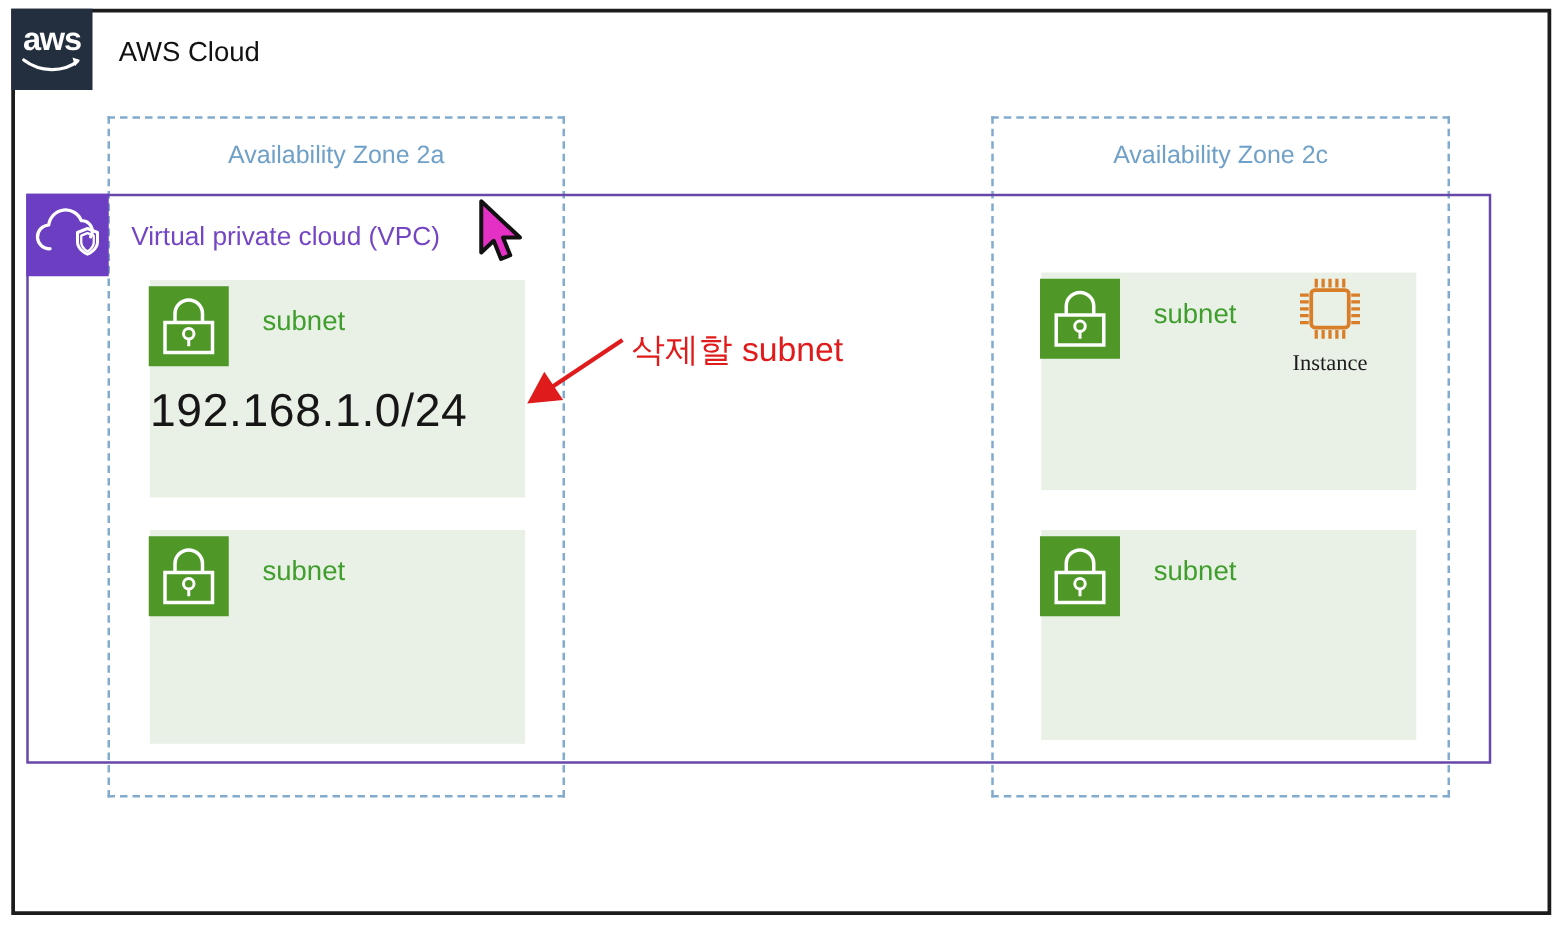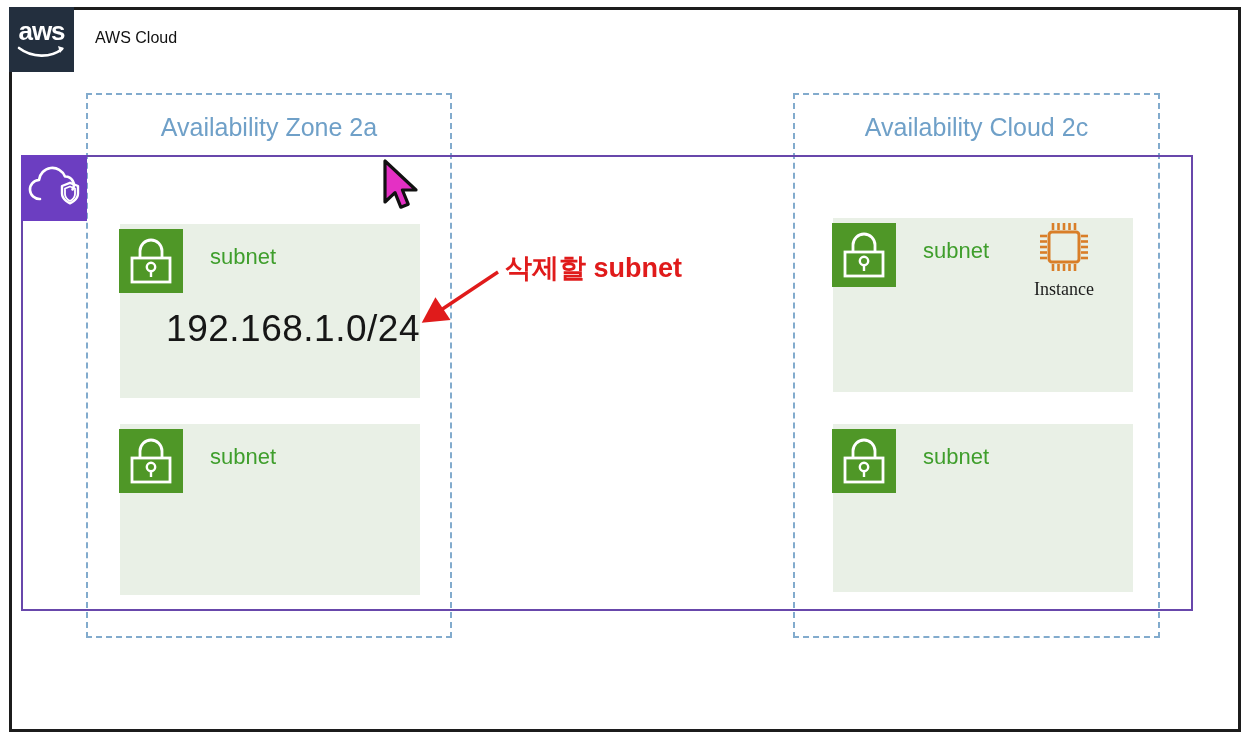--- a/index.html
+++ b/index.html
@@ -6,49 +6,49 @@
   body { width:1250px; height:748px; background:#fff; font-family:"Liberation Sans", sans-serif; overflow:hidden; }
   #canvas { position:relative; width:1031px; height:748px; background:#fff; }
 
   
   .frame { position:absolute; left:9px; top:7px; width:1232px; height:725px; border:3px solid #1c1c1c; background:#fff; }
 
   .aws-logo { position:absolute; left:9px; top:7px; width:65px; height:65px; background:#232f3e; color:#fff; z-index:6; }
   .aws-logo .aws-word { position:absolute; left:0; right:0; top:9px; text-align:center; font-size:26px; font-weight:bold; letter-spacing:-1px; }
   .aws-logo svg { position:absolute; left:6px; top:38px; }
 
-  .header-title { position:absolute; left:95px; top:29px; font-size:16px; color:#111; z-index:6; }
+  .header-title { position:absolute; left:95px; top:29px; font-size:22px; color:#111; z-index:6; }
 
   
   .az { position:absolute; border:2px dashed #82abcd; background:transparent; z-index:2; }
   .az-2a { left:86px; top:93px; width:366px; height:545px; }
   .az-2c { left:793px; top:93px; width:367px; height:545px; }
-  .az-label { position:absolute; left:0; right:0; top:18px; text-align:center; font-size:25px; color:#6fa0c8; }
+  .az-label { position:absolute; left:0; right:0; top:18px; text-align:center; font-size:20px; color:#6fa0c8; }
 
   
   .vpc { position:absolute; left:21px; top:155px; width:1172px; height:456px; border:2px solid #6847ab; background:transparent; z-index:3; }
   .vpc-icon { position:absolute; left:21px; top:155px; width:66px; height:66px; background:#6c3ec1; z-index:4; }
   .vpc-label { position:absolute; left:105px; top:178px; font-size:21px; color:#7446c4; z-index:4; }
 
   
   .subnet-box { position:absolute; background:#e9f0e6; z-index:4; }
   .sn-1 { left:120px; top:224px; width:300px; height:174px; }
   .sn-2 { left:120px; top:424px; width:300px; height:171px; }
   .sn-3 { left:833px; top:218px; width:300px; height:174px; }
   .sn-4 { left:833px; top:424px; width:300px; height:168px; }
   .subnet-icon { position:absolute; left:-1px; top:5px; width:64px; height:64px; background:#4f9727; }
   .subnet-label { position:absolute; left:90px; top:20px; font-size:22px; color:#3f9e2c; }
-  .cidr { position:absolute; left:0; right:0; top:84px; text-align:right; font-size:37px; color:#161616; letter-spacing:0.5px; }
+  .cidr { position:absolute; left:0; right:0; top:84px; text-align:left; font-size:37px; color:#161616; letter-spacing:0.5px; }
 
   
   .instance { position:absolute; right:19px; top:2px; width:100px; text-align:center; }
   .instance-label { font-size:18px; color:#1b1b1b; margin-top:1px;font-family:Liberation Serif, serif; }
 
   
-  .annotation-text { position:absolute; left:505px; top:250px; font-size:27px; font-weight:bold; color:#e01b1b; z-index:7; white-space:nowrap; }
+  .annotation-text { position:absolute; left:505px; top:262px; font-size:27px; font-weight:normal; color:#e01b1b; z-index:7; white-space:nowrap; }
   .annotation-arrow { position:absolute; left:408px; top:258px; z-index:7; }
 
   
   .cursor { position:absolute; left:381px; top:158px; z-index:9; }
 </style>
 </head>
 <body>
 
 <div id="canvas">
 
@@ -62,33 +62,34 @@
     </svg>
   </div>
 
   <div class="header-title">AWS Cloud</div>
 
   <div class="az az-2a">
     <div class="az-label">Availability Zone 2a</div>
   </div>
 
   <div class="az az-2c">
-    <div class="az-label">Availability Cloud 2c</div>
+    <div class="az-label">Availability Zone 2c</div>
   </div>
 
   <div class="vpc"></div>
 
   <div class="vpc-icon">
     <svg width="66" height="66" viewBox="0 0 66 66">
       <path d="M19,44 a9.5,9.5 0 0 1 -1,-19 a13.5,13.5 0 0 1 26,-3.5 a8.5,8.5 0 0 1 7.5,13" fill="none" stroke="#fff" stroke-width="2.6" stroke-linecap="round" stroke-linejoin="round"></path>
       <path d="M41,31 l8,-3.2 l8,3.2 v7.5 c0,6.5 -8,9.8 -8,9.8 c0,0 -8,-3.3 -8,-9.8 z" fill="none" stroke="#fff" stroke-width="2.4" stroke-linejoin="round"></path>
       <path d="M44,33.5 l5,-2 l5,2 v5.5 c0,4.5 -5,7 -5,7 c0,0 -5,-2.5 -5,-7 z" fill="none" stroke="#fff" stroke-width="1.8" stroke-linejoin="round"></path>
     </svg>
   </div>
 
+  <div class="vpc-label">Virtual private cloud (VPC)</div>
 
   <div class="subnet-box sn-1">
     <div class="subnet-icon">
       <svg width="64" height="64" viewBox="0 0 64 64">
         <path d="M21,29 v-7 a11,11 0 0 1 22,0 v7" fill="none" stroke="#fff" stroke-width="2.8"></path>
         <rect x="13" y="29" width="38" height="24" fill="none" stroke="#fff" stroke-width="2.8"></rect>
         <circle cx="32" cy="38" r="4.2" fill="none" stroke="#fff" stroke-width="2.4"></circle>
         <line x1="32" y1="42" x2="32" y2="48" stroke="#fff" stroke-width="2.4"></line>
       </svg>
     </div>

